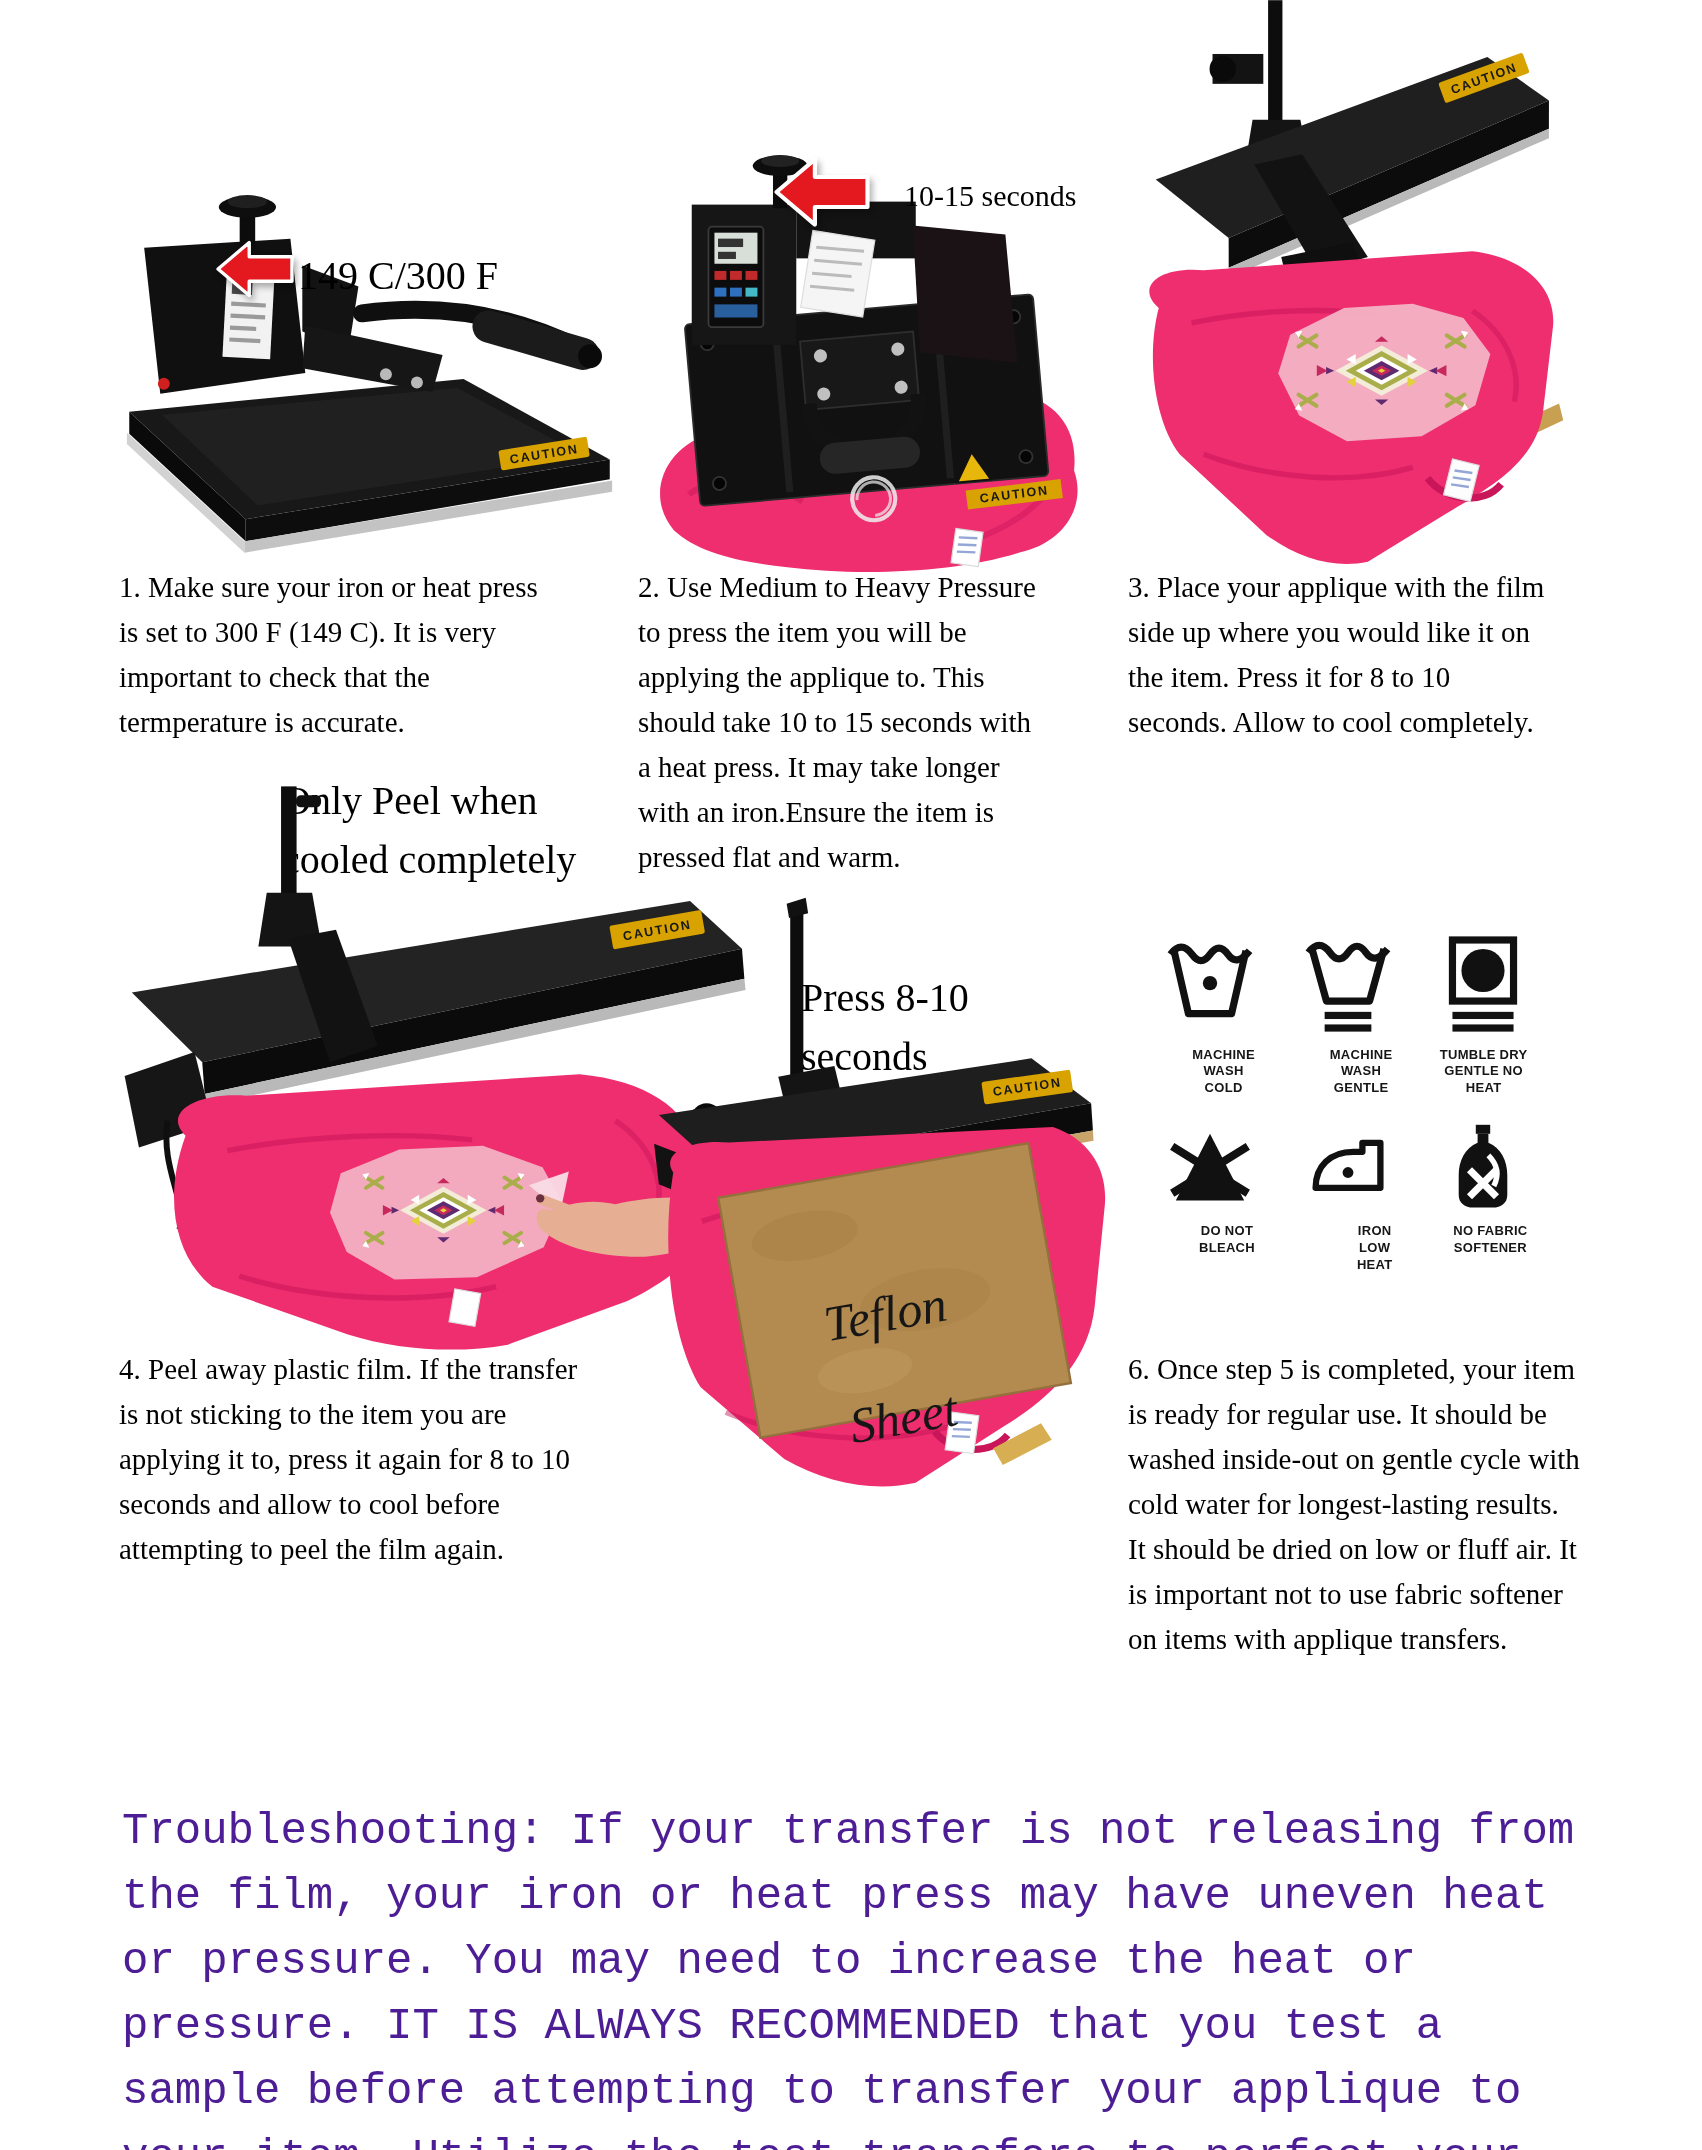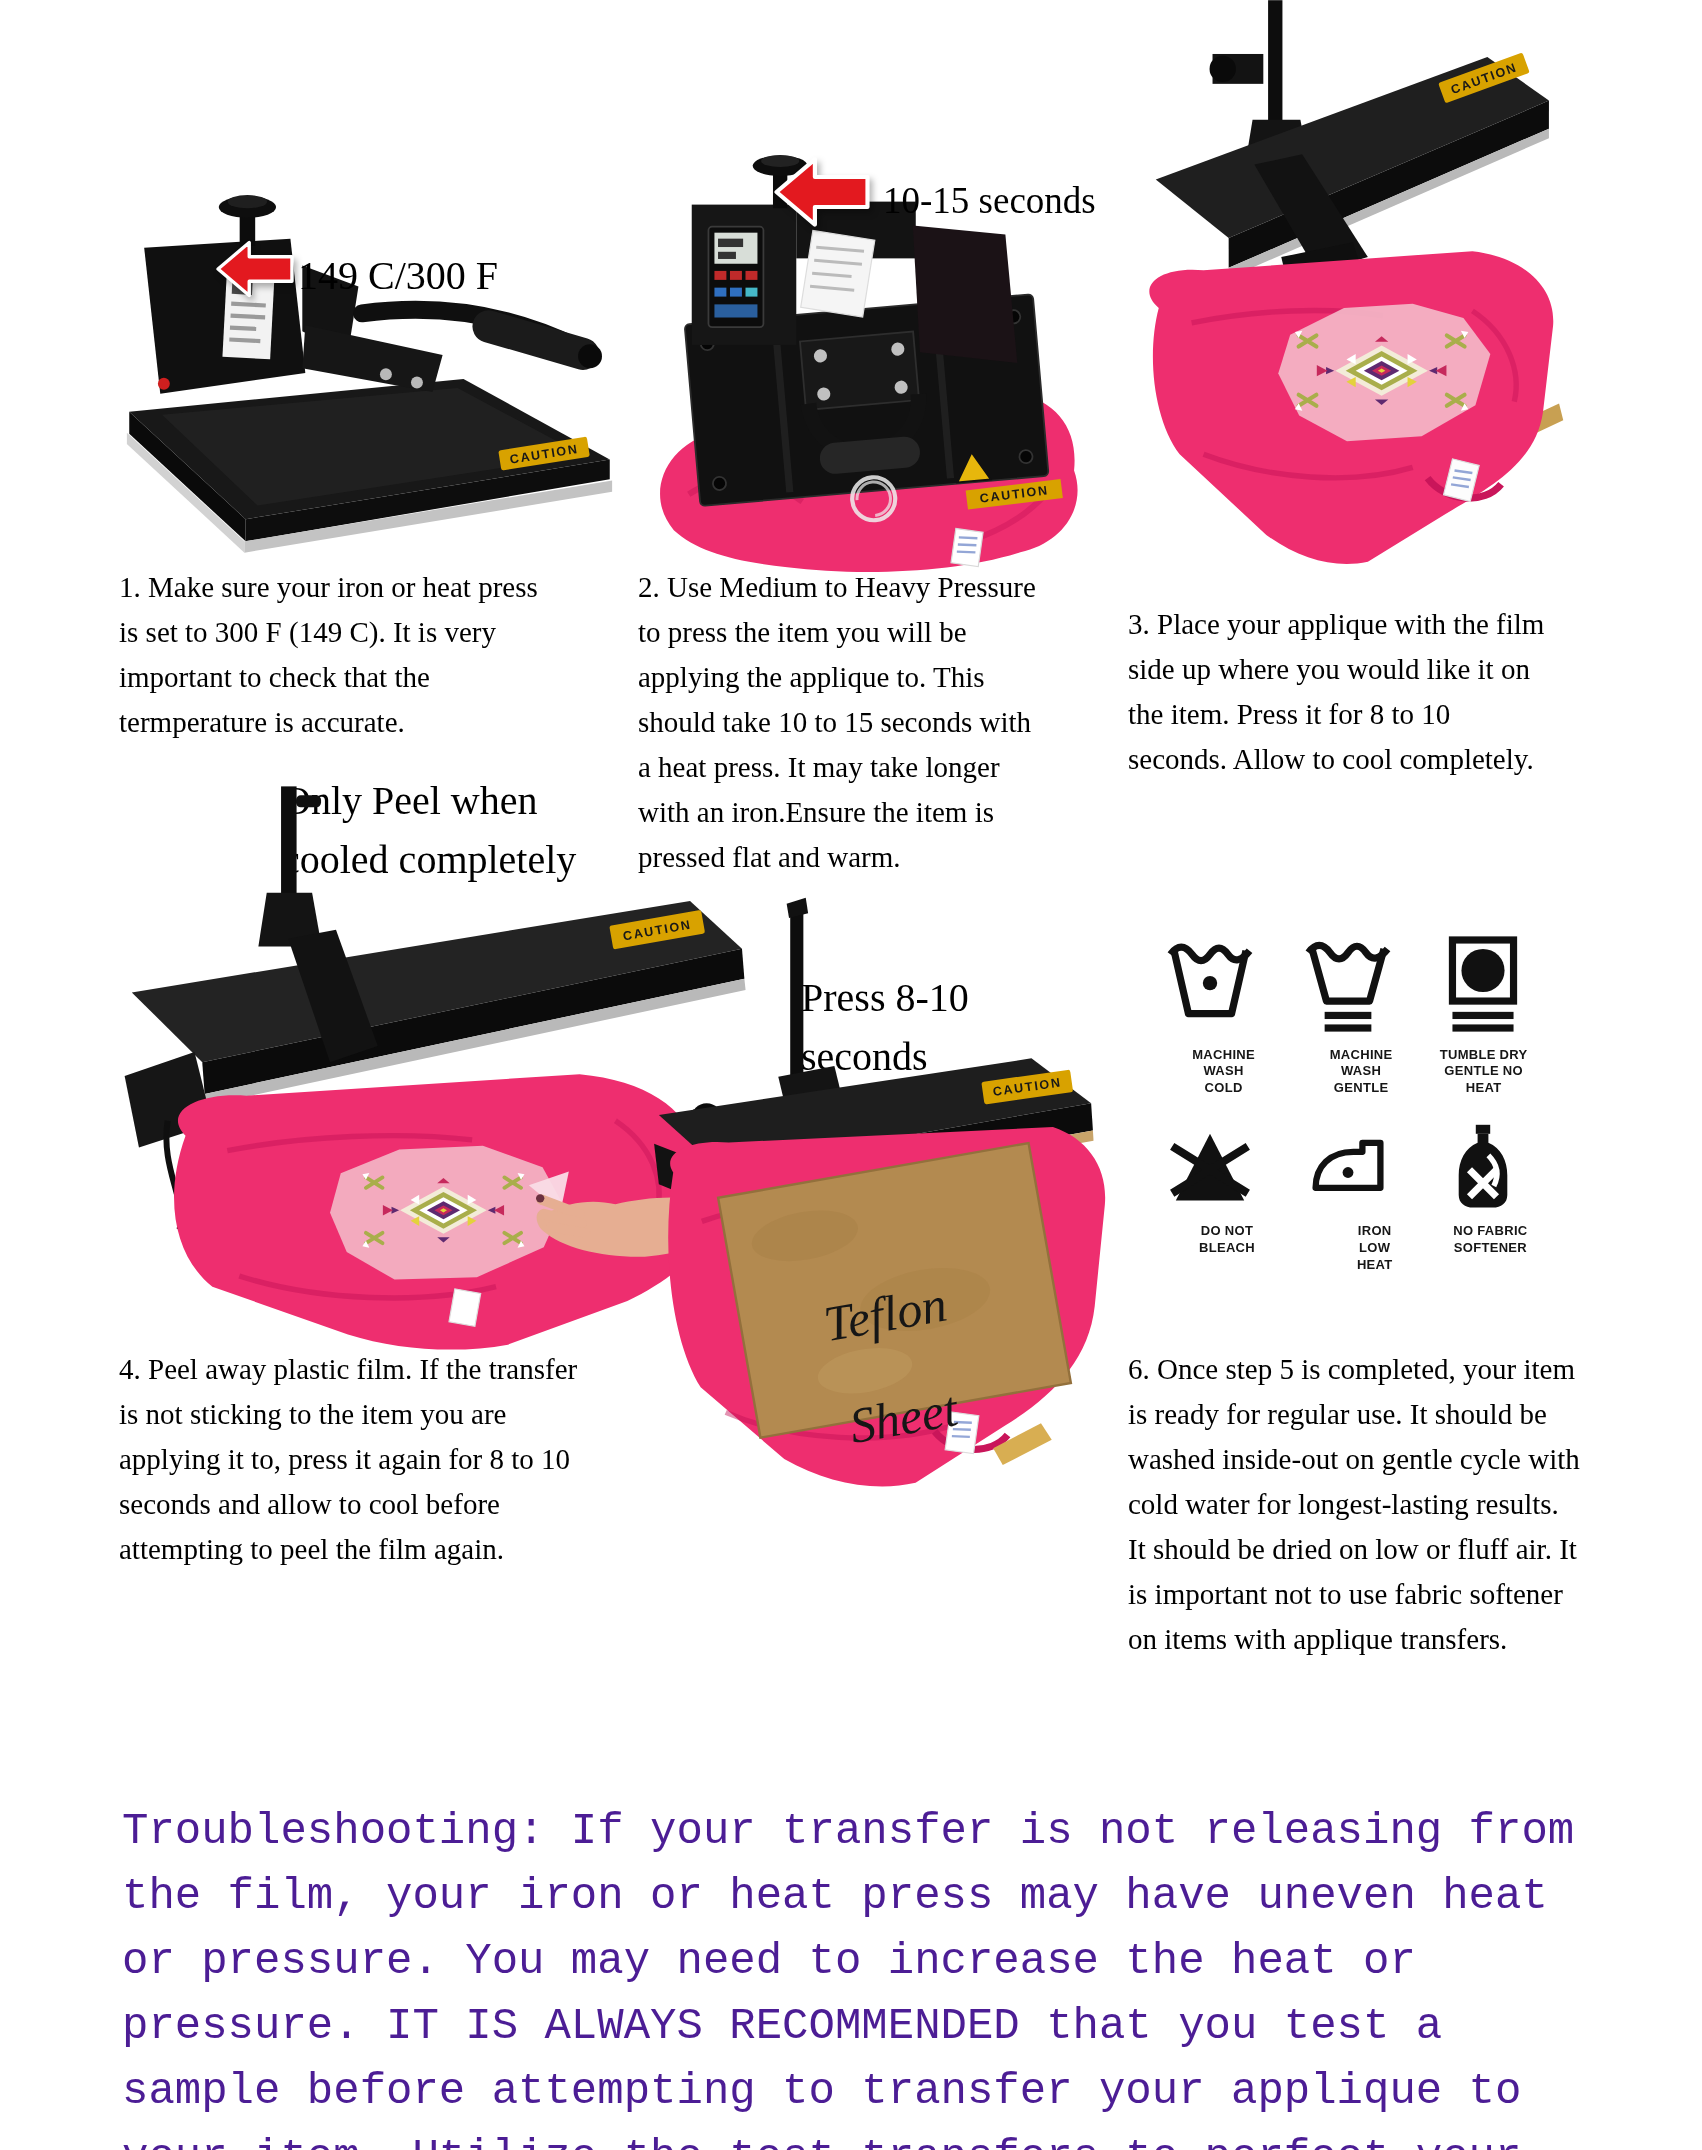--- a/index.html
+++ b/index.html
@@ -8,21 +8,21 @@
     font-family:"Liberation Serif", serif;color:#000;overflow:hidden;
   }
   .abs{position:absolute;}
   .step-text{
     font-size:29px;line-height:1.55;color:#000;white-space:pre-line;
     letter-spacing:0px;
   }
   .annotation{
     font-size:40px;line-height:1.48;color:#000;white-space:pre-line;
   }
-  .annotation.small{font-size:37px;}
+  .annotation.small{font-size:30px;margin-left:21px;}
   .annotation.center{text-align:left;}
   .troubleshooting{
     font-size:44px;line-height:1.48;color:#4c1d95;font-family:Liberation Mono, monospace;
   }
   .care-grid{
     left:1142px;top:931px;width:406px;
     display:grid;grid-template-columns:136px 139px 131px;row-gap:26px;
     justify-items:center;
   }
   .care-cell{display:flex;flex-direction:column;align-items:flex-end;}
@@ -230,21 +230,21 @@
     </g>
 
     <polygon points="315,560 405,515 520,508 605,532 650,592 625,678 535,730 410,738 330,695 295,625" fill="#f4bac9" opacity="0.9"></polygon>
     <g transform="translate(468,620) scale(0.62)">
       <use href="#aztec"></use>
     </g>
   </svg>
 
   <div class="abs step-text" style="left:119px;top:565px;width:445px;">1. Make sure your iron or heat press is set to 300 F (149 C). It is very important to check that the termperature is accurate.</div>
   <div class="abs step-text" style="left:638px;top:565px;width:406px;">2. Use Medium to Heavy Pressure to press the item you will be applying the applique to. This should take 10 to 15 seconds with a heat press. It may take longer with an iron.Ensure the item is pressed flat and warm.</div>
-  <div class="abs step-text" style="left:1128px;top:565px;width:418px;margin-top:37px;">3. Place your applique with the film side up where you would like it on the item. Press it for 8 to 10 seconds. Allow to cool completely.</div>
+  <div class="abs step-text" style="left:1128px;top:565px;width:418px;">3. Place your applique with the film side up where you would like it on the item. Press it for 8 to 10 seconds. Allow to cool completely.</div>
 
   <div class="abs annotation" style="left:282px;top:771px;">Only Peel when
 cooled completely</div>
 
   <svg class="abs" style="left:90px;top:786px;" width="812" height="565" viewBox="0 0 1360 945">
     <rect x="320" y="0" width="26" height="192" fill="#0d0d0d"></rect>
     <rect x="345" y="15" width="42" height="20" rx="8" fill="#101010"></rect>
     <polygon points="296,178 372,178 388,268 282,268" fill="#141414"></polygon>
 
     <polygon points="70,345 1005,192 1092,272 188,462" fill="#232323"></polygon>

